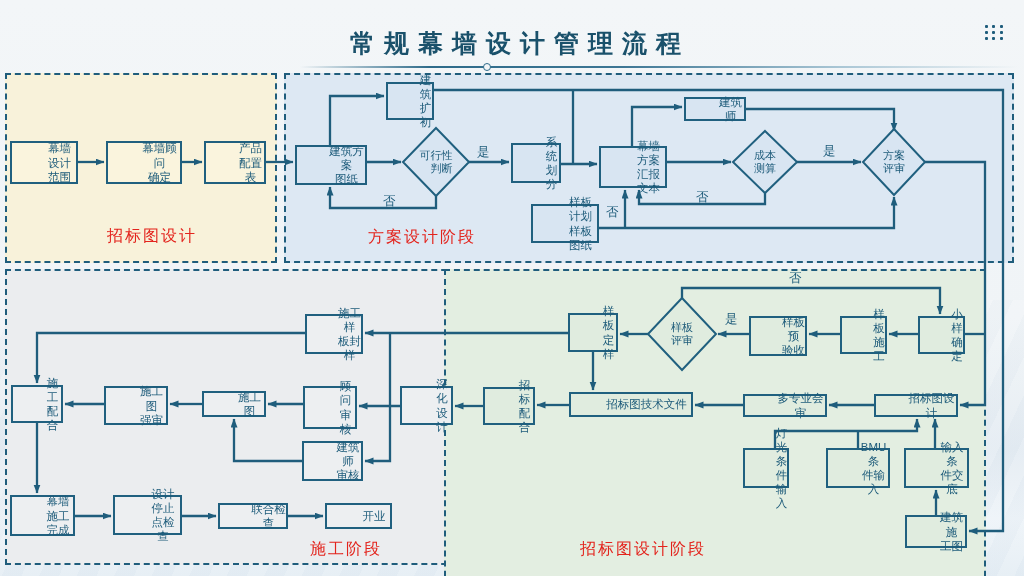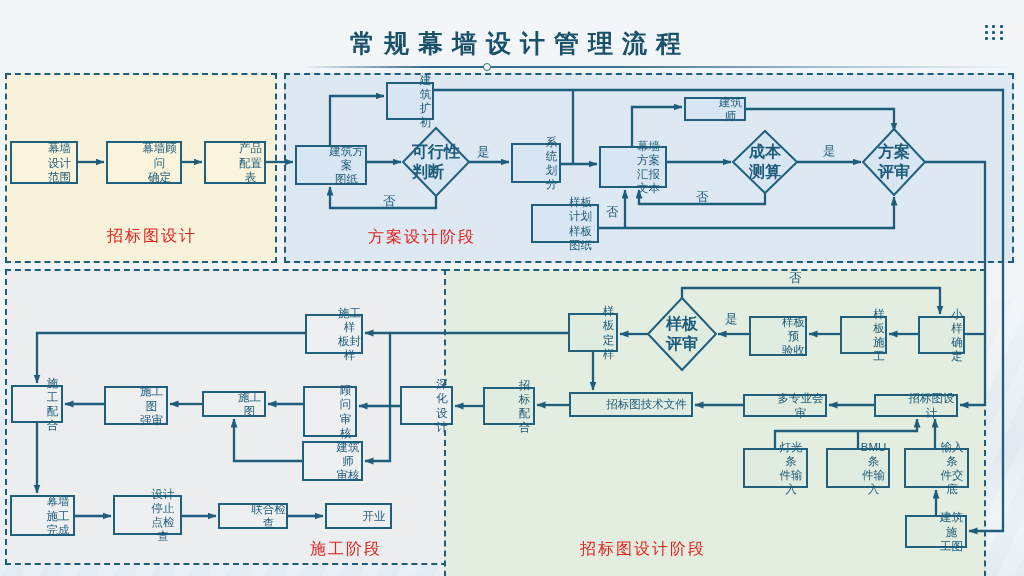--- a/index.html
+++ b/index.html
@@ -18,22 +18,22 @@
   .menu-dots{position:absolute;left:983px;top:23px;width:22px;height:19px;display:grid;
     grid-template-columns:repeat(3,1fr);grid-template-rows:repeat(3,1fr);z-index:6;cursor:pointer;}
   .menu-dots i{width:3px;height:3px;background:#1f5d7c;border-radius:1px;margin:auto;}
   .section{position:absolute;border:2.5px dashed #1f5d7c;box-sizing:border-box;z-index:1;}
   .section-label{position:absolute;color:#e3241d;font-size:16px;letter-spacing:2px;z-index:4;}
   svg.edges{position:absolute;left:0;top:0;z-index:2;}
   .edge{fill:none;stroke:#1f5d7c;stroke-width:2.3px;}
   .node{position:absolute;box-sizing:border-box;border:2px solid #20607f;color:#1d5b7a;
     display:flex;align-items:center;justify-content:center;text-align:center;
     font-size:11.5px;line-height:1.22;white-space:pre-line;z-index:3;padding-left:31px;}
-  .dlabel{position:absolute;display:flex;align-items:center;justify-content:center;text-align:left;
-    color:#1d5b7a;font-size:16px;line-height:1.22;white-space:pre-line;z-index:3;pointer-events:none;font-weight:bold;}
+  .dlabel{position:absolute;display:flex;align-items:center;justify-content:center;text-align:right;
+    color:#1d5b7a;font-size:11px;line-height:1.22;white-space:pre-line;z-index:3;pointer-events:none;}
   .edge-label{position:absolute;color:#1d5b7a;font-size:12.5px;z-index:3;}
   .f1{background:#faf4dd;}
   .f2{background:#d8e5f2;}
   .f3{background:#edeff1;}
   .f4{background:#e0ecdf;}
 </style>
 </head>
 <body>
 
 <div id="stage">
@@ -157,21 +157,21 @@
   <div class="node f2" style="left:531px;top:204px;width:68px;height:39px;">样板计划
 样板图纸</div>
 
   <div class="node f3" style="left:305px;top:314px;width:58px;height:40px;">施工样
 板封样</div>
   <div class="node f3" style="left:11px;top:385px;width:52px;height:38px;">施工
 配合</div>
   <div class="node f3" style="left:104px;top:386px;width:64px;height:39px;">施工图
 强审</div>
   <div class="node f3" style="left:202px;top:391px;width:64px;height:26px;">施工图</div>
-  <div class="node f3" style="left:303px;top:386px;width:54px;height:51px;">顾问
+  <div class="node f3" style="left:303px;top:386px;width:54px;height:43px;">顾问
 审核</div>
   <div class="node f3" style="left:400px;top:386px;width:53px;height:39px;">深化
 设计</div>
   <div class="node f3" style="left:302px;top:441px;width:61px;height:40px;">建筑师
 审核</div>
   <div class="node f3" style="left:10px;top:495px;width:65px;height:41px;">幕墙施工
 完成</div>
   <div class="node f3" style="left:113px;top:495px;width:69px;height:40px;">设计停止
 点检查</div>
   <div class="node f3" style="left:218px;top:503px;width:70px;height:26px;">联合检查</div>
@@ -183,21 +183,21 @@
   <div class="node f4" style="left:743px;top:394px;width:84px;height:23px;">多专业会审</div>
   <div class="node f4" style="left:874px;top:394px;width:84px;height:23px;">招标图设计</div>
   <div class="node f4" style="left:568px;top:313px;width:50px;height:39px;">样板
 定样</div>
   <div class="node f4" style="left:749px;top:316px;width:58px;height:40px;">样板预
 验收</div>
   <div class="node f4" style="left:840px;top:316px;width:47px;height:38px;">样板
 施工</div>
   <div class="node f4" style="left:918px;top:316px;width:47px;height:38px;">小样
 确定</div>
-  <div class="node f4" style="left:743px;top:448px;width:65px;height:40px;">灯光条
+  <div class="node f4" style="left:743px;top:448px;width:46px;height:40px;">灯光条
 件输入</div>
   <div class="node f4" style="left:826px;top:448px;width:64px;height:40px;">BMU条
 件输入</div>
   <div class="node f4" style="left:904px;top:448px;width:65px;height:40px;">输入条
 件交底</div>
   <div class="node f4" style="left:905px;top:515px;width:62px;height:33px;">建筑施
 工图</div>
 
   <span class="edge-label" style="left:477px;top:144px;">是</span>
   <span class="edge-label" style="left:383px;top:193px;">否</span>

